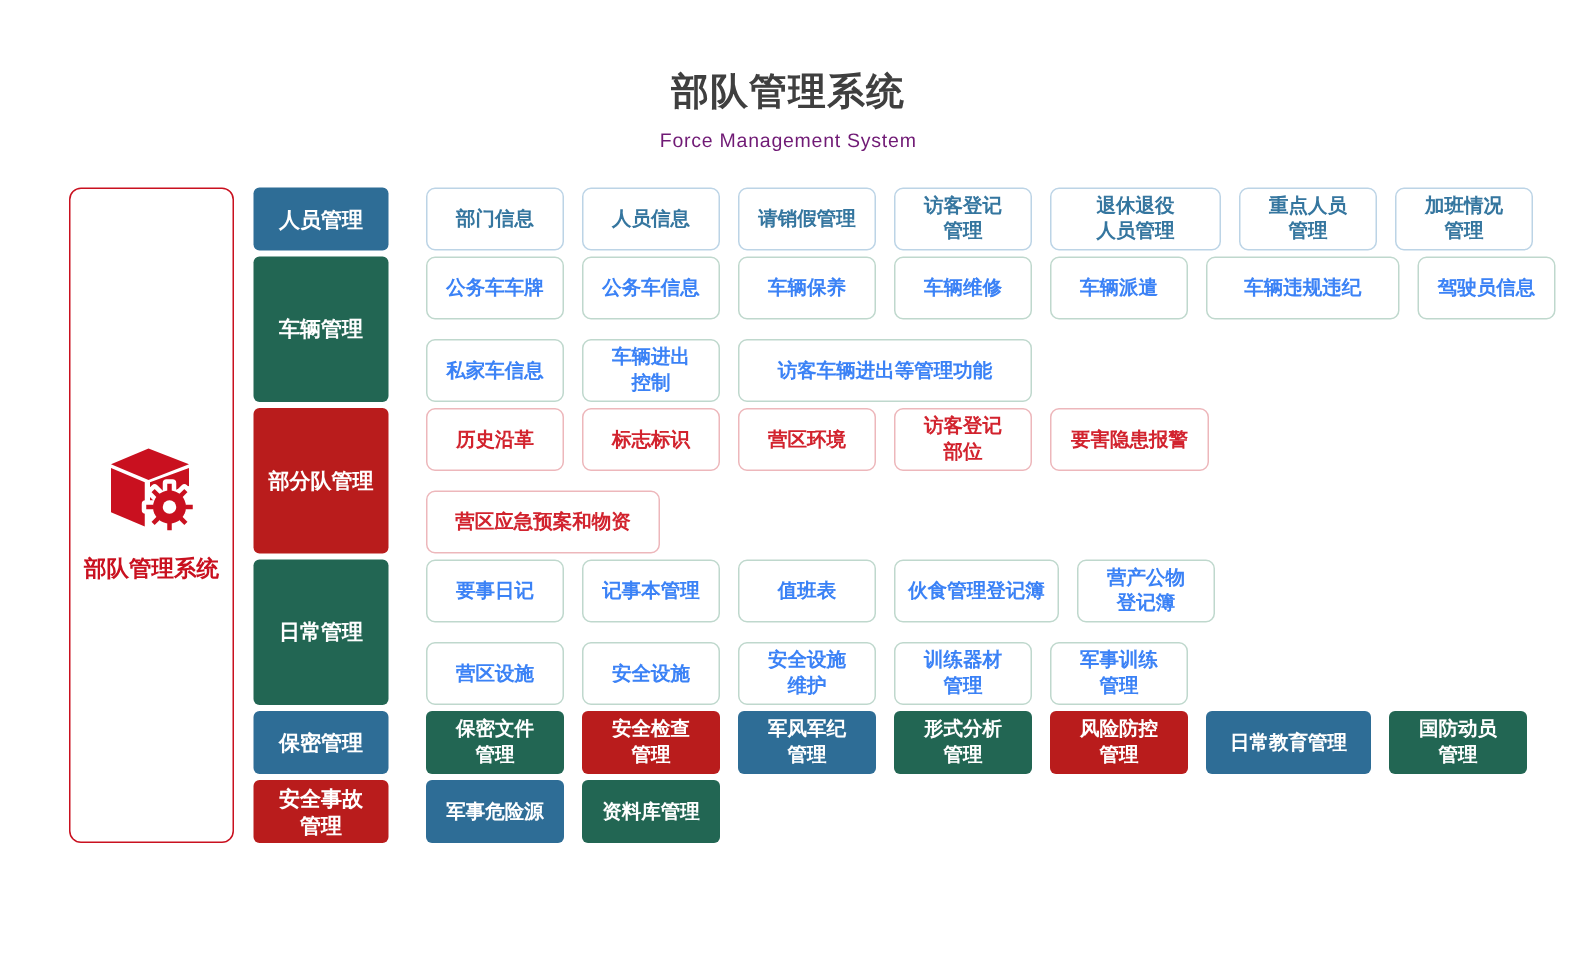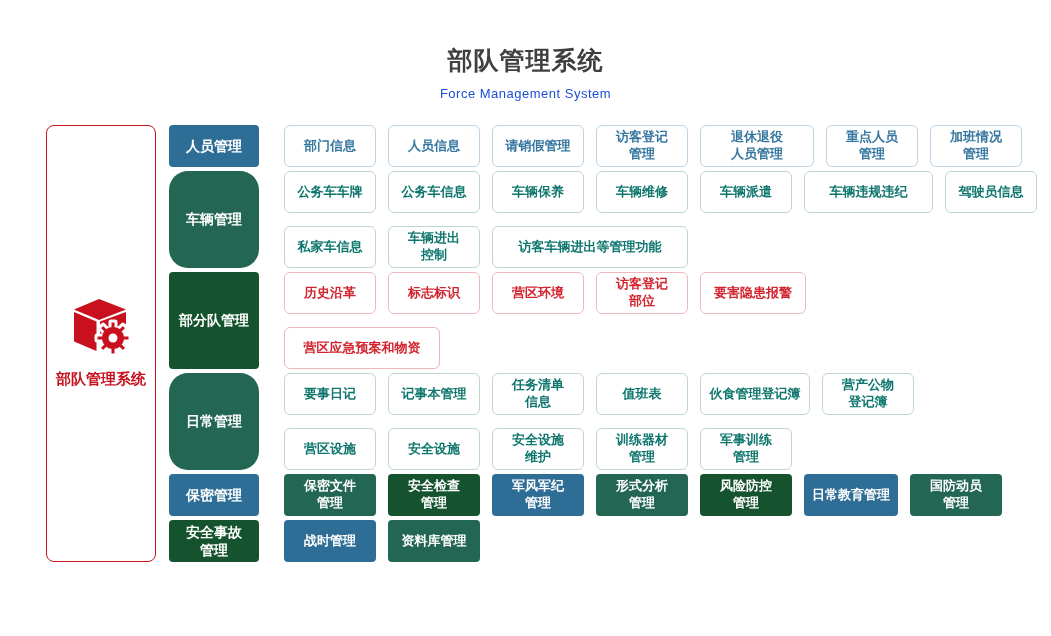--- a/index.html
+++ b/index.html
@@ -3,21 +3,21 @@
 <meta charset="utf-8">
 <style>
   html,body{margin:0;padding:0;}
   body{
     width:1051px;height:636px;overflow:hidden;background:#ffffff;
     font-family:"Liberation Sans","DejaVu Sans",sans-serif;
   }
   .page{width:1051px;height:636px;position:relative;}
   header{text-align:center;padding-top:44px;}
   .title{font-size:25px;font-weight:700;color:#3f3f3f;letter-spacing:1px;}
-  .subtitle{font-size:13px;color:#1d4ed8;margin-top:9px;letter-spacing:.5px;}
+  .subtitle{font-size:13px;color:#701a75;margin-top:9px;letter-spacing:.5px;}
   .main{display:flex;align-items:stretch;gap:13px;padding:0 46px;margin-top:24px;}
   .root-panel{
     flex:0 0 110px;box-sizing:border-box;border:1px solid #C9101F;border-radius:8px;
     display:flex;flex-direction:column;align-items:center;justify-content:center;gap:14px;
     background:#fff;
   }
   .root-label{color:#C9101F;font-size:15px;font-weight:700;white-space:nowrap;}
   .sections{display:flex;flex-direction:column;gap:4px;flex:1;}
   .section{display:flex;gap:13px;align-items:stretch;}
   .cat{
@@ -27,25 +27,25 @@
   }
   .rows{display:flex;flex-direction:column;gap:13px;padding-left:12px;}
   .row{display:flex;gap:12px;}
   .item{
     width:92px;min-height:42px;box-sizing:border-box;border-radius:6px;
     display:flex;align-items:center;justify-content:center;text-align:center;
     font-size:13px;font-weight:700;white-space:pre-line;line-height:1.3;padding:3px 4px;
   }
   .item.solid{border-radius:4px;color:#fff;}
   .s-blue{background:#2E6D96;}
-  .s-green{background:#226653;border-radius:19px;}
-  .s-red{background:#14532d;}
+  .s-green{background:#226653;}
+  .s-red{background:#b91c1c;}
   .outline{background:#fff;border:1px solid;}
   .o-blue{color:#35769F;border-color:#BCD4E6;}
-  .o-green{color:#0f766e;border-color:#BFD8CD;}
+  .o-green{color:#3b82f6;border-color:#BFD8CD;}
   .o-red{color:#D2232E;border-color:#EDB7BB;}
 </style>
 </head>
 <body>
 
 <div class="page">
   <header>
     <div class="title">部队管理系统</div>
     <div class="subtitle">Force Management System</div>
   </header>
@@ -130,22 +130,20 @@
               <div class="item outline o-red" style="width: 156px;">营区应急预案和物资</div>
             </div>
           </div>
         </div>
         <div class="section">
           <div class="cat s-green">日常管理</div>
           <div class="rows">
             <div class="row">
               <div class="item outline o-green">要事日记</div>
               <div class="item outline o-green">记事本管理</div>
-              <div class="item outline o-green">任务清单
-信息</div>
               <div class="item outline o-green">值班表</div>
               <div class="item outline o-green" style="width: 110px;">伙食管理登记簿</div>
               <div class="item outline o-green">营产公物
 登记簿</div>
             </div>
             <div class="row">
               <div class="item outline o-green">营区设施</div>
               <div class="item outline o-green">安全设施</div>
               <div class="item outline o-green">安全设施
 维护</div>
@@ -163,31 +161,31 @@
               <div class="item solid s-green">保密文件
 管理</div>
               <div class="item solid s-red">安全检查
 管理</div>
               <div class="item solid s-blue">军风军纪
 管理</div>
               <div class="item solid s-green">形式分析
 管理</div>
               <div class="item solid s-red">风险防控
 管理</div>
-              <div class="item solid s-blue" style="width: 94px;">日常教育管理</div>
+              <div class="item solid s-blue" style="width: 110px;">日常教育管理</div>
               <div class="item solid s-green">国防动员
 管理</div>
             </div>
           </div>
         </div>
         <div class="section">
           <div class="cat s-red">安全事故
 管理</div>
           <div class="rows">
             <div class="row">
-              <div class="item solid s-blue">战时管理</div>
+              <div class="item solid s-blue">军事危险源</div>
               <div class="item solid s-green">资料库管理</div>
             </div>
           </div>
         </div>
       </div>
   </div>
 </div>
 
 </body></html>

